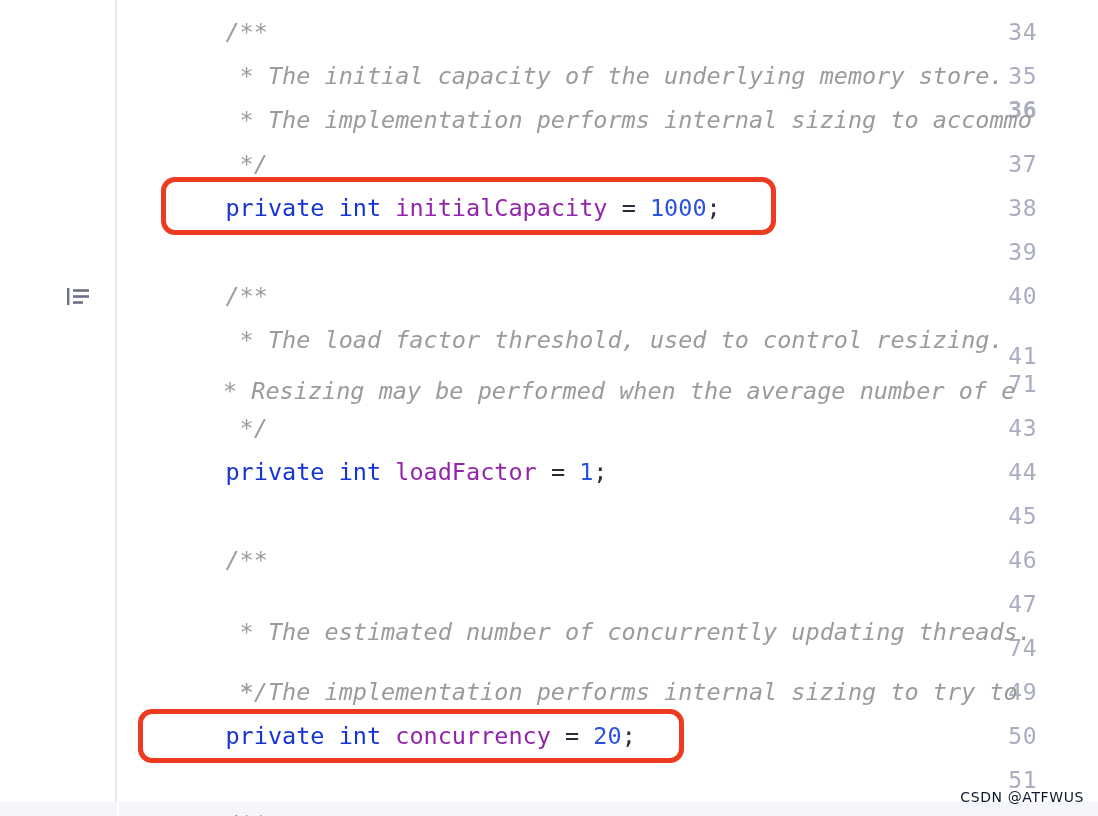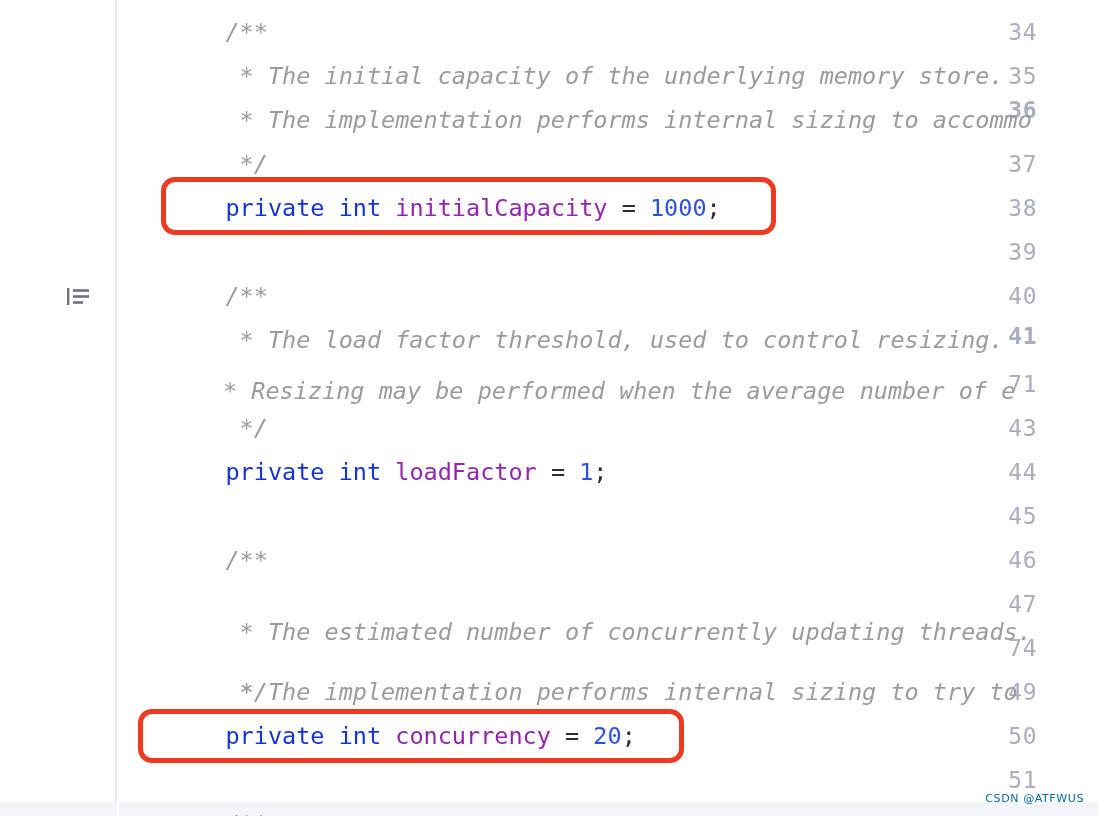--- a/index.html
+++ b/index.html
@@ -113,22 +113,22 @@
     box-sizing: border-box;
     pointer-events: none;
     background: transparent;
   }
 
   
   .watermark {
     position: absolute;
     right: 14px;
     bottom: 11px;
-    font-size: 11px;
-    color: #0369a1;
+    font-size: 14px;
+    color: #0f172a;
     font-family: "DejaVu Sans", "Liberation Sans", sans-serif;
     letter-spacing: 0.6px;
     white-space: nowrap;
   }
 
   .row-bg {
     position: absolute;
     left: 0;
     right: 0;
     top: 0;
@@ -163,21 +163,21 @@
       </div>
       <div class="row" style="top: 274px;">
         <div class="line-num">40</div>
         <div class="doc-icon"><svg viewBox="0 0 22 17" width="22" height="17" aria-hidden="true">
             <rect x="0" y="0" width="2.4" height="17" fill="#6b7087"></rect>
             <rect x="6" y="1.2" width="16" height="2.6" fill="#6b7087"></rect>
             <rect x="6" y="7.2" width="16" height="2.6" fill="#6b7087"></rect>
             <rect x="6" y="13.2" width="10" height="2.6" fill="#6b7087"></rect>
           </svg></div>
       </div>
-      <div class="row" style="top: 314px; font-weight: bold;">
+      <div class="row" style="top: 334px;">
         <div class="line-num">41</div>
       </div>
       <div class="row" style="top: 362px;">
         <div class="line-num">71</div>
       </div>
       <div class="row" style="top: 406px;">
         <div class="line-num">43</div>
       </div>
       <div class="row" style="top: 450px;">
         <div class="line-num">44</div>

